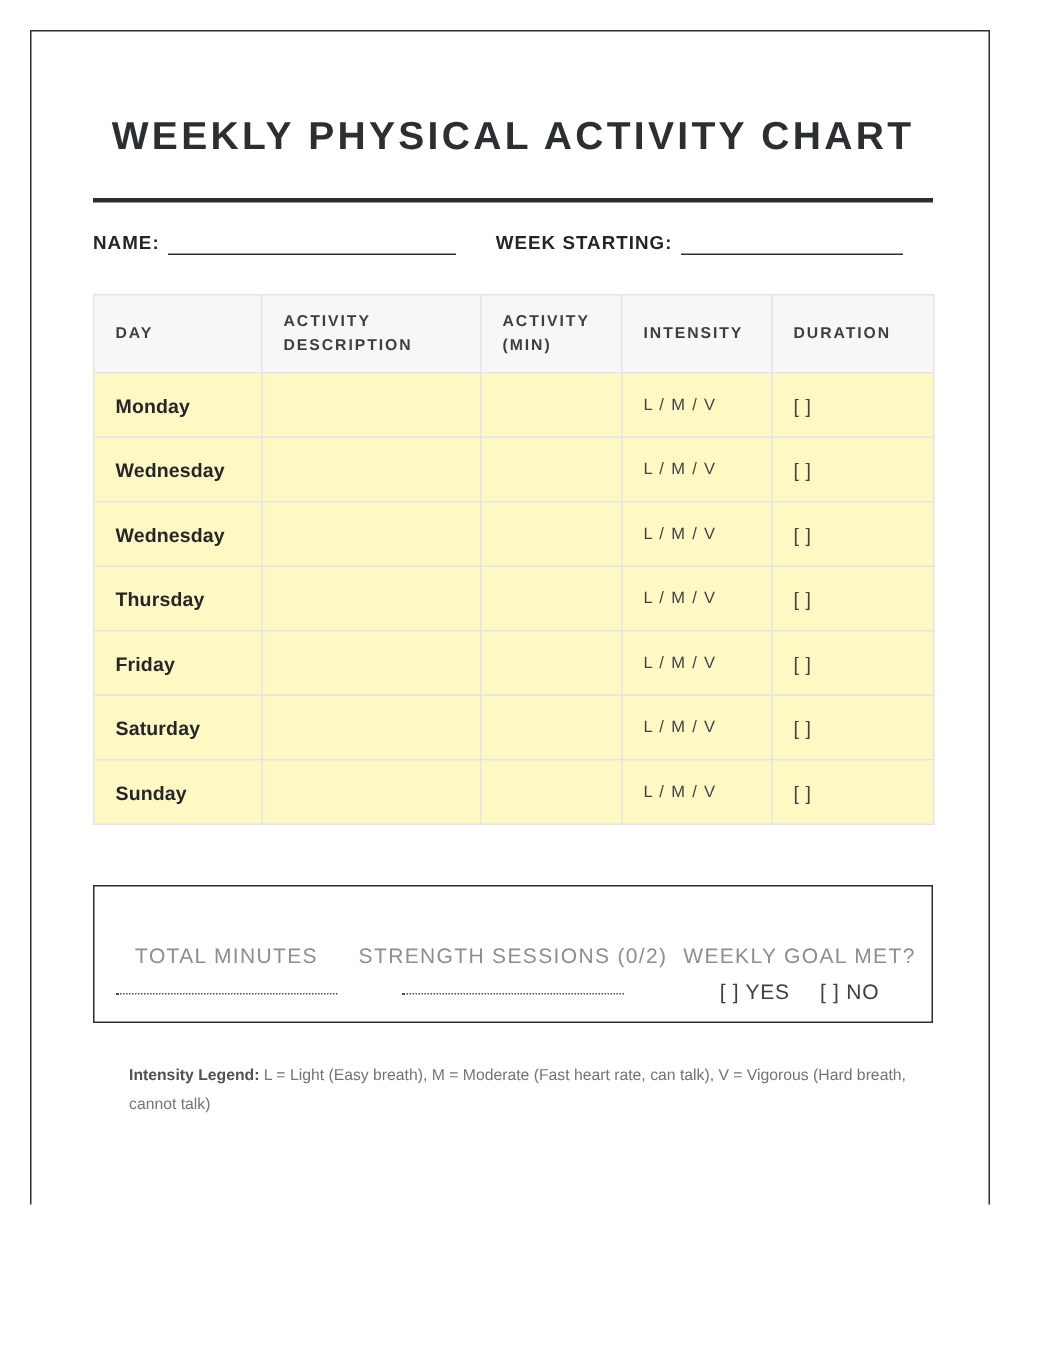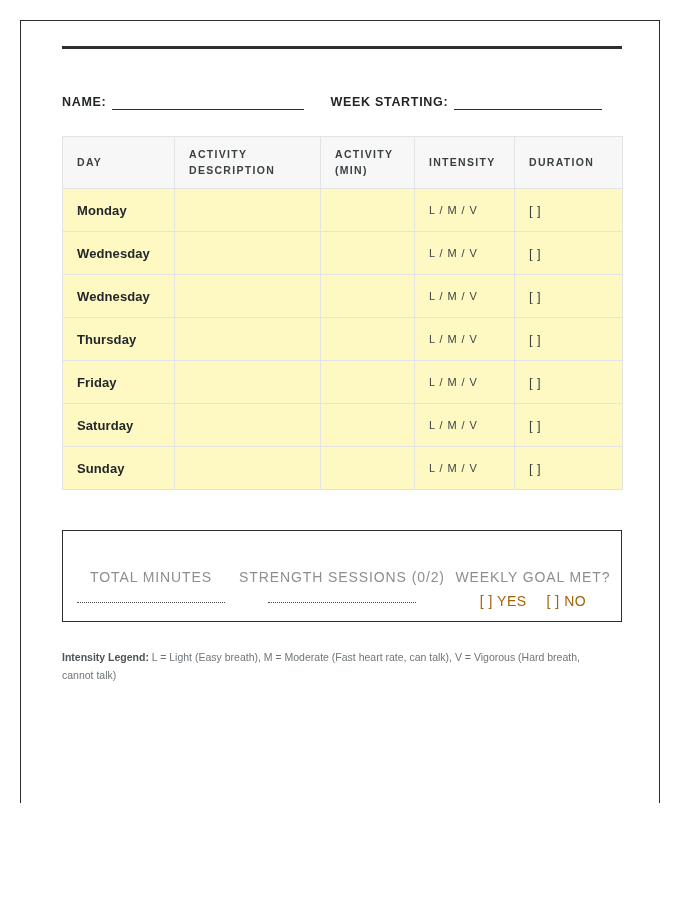--- a/index.html
+++ b/index.html
@@ -50,21 +50,21 @@
   }
   .title-rule {
     margin-top: 26px;
     height: 3px;
     background: #2b2f31;
     width: 100%;
   }
 
   
   .meta-row {
-    margin-top: 46px;
+    margin-top: 20px;
     display: flex;
     align-items: flex-end;
     font-size: 12.5px;
     font-weight: bold;
     letter-spacing: 0.7px;
     color: #222628;
     white-space: nowrap;
   }
   .meta-field {
     display: flex;
@@ -163,45 +163,47 @@
     width: 148px;
     border-bottom: 1.5px dotted #4a4f52;
     height: 1px;
   }
   .goal-options {
     position: absolute;
     bottom: 12px;
     display: flex;
     gap: 20px;
     font-size: 14px;
-    color: #a16207;
+    color: #404040;
     letter-spacing: 0.5px;
     white-space: nowrap;
   }
 
   
   .legend {
     margin-top: 26px;
     font-size: 10.5px;
     line-height: 1.75;
     color: #6f7578;
     max-width: 552px;
+    margin-left: 24px;
   }
   .legend b {
     color: #4d5356;
     font-weight: bold;
   }
 </style>
 </head>
 <body>
 
 <div class="page-frame"></div>
 
 <div class="content">
 
+  <div class="title">WEEKLY PHYSICAL ACTIVITY CHART</div>
   <div class="title-rule"></div>
 
   <div class="meta-row">
     <div class="meta-field">
       <span class="meta-label">NAME:</span>
       <span class="rule-line rule-name"></span>
     </div>
     <div class="meta-gap"></div>
     <div class="meta-field">
       <span class="meta-label">WEEK STARTING:</span>

